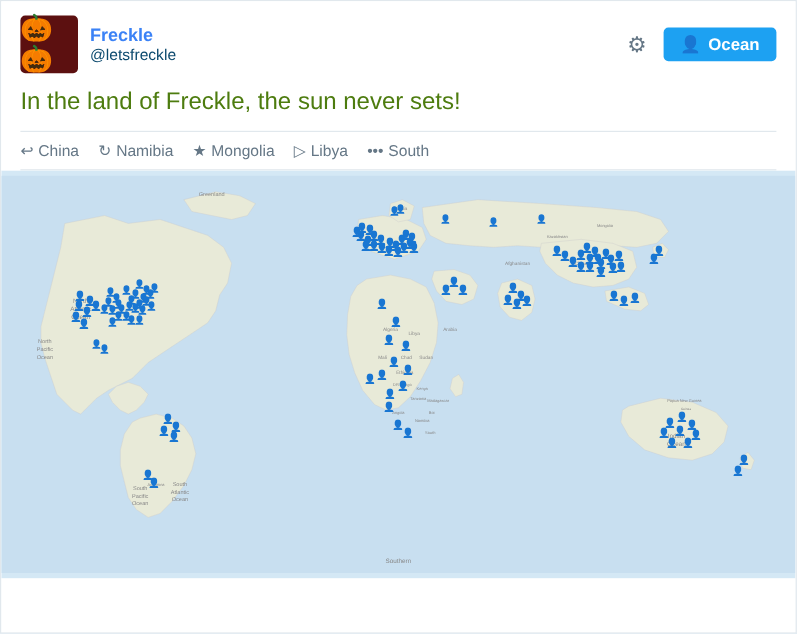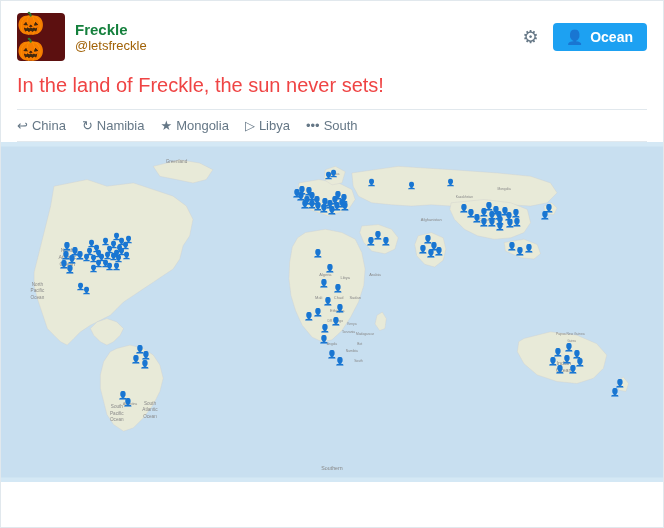--- a/index.html
+++ b/index.html
@@ -42,26 +42,26 @@
     }
 
     .user-names {
       display: flex;
       flex-direction: column;
     }
 
     .display-name {
       font-weight: bold;
       font-size: 15px;
-      color: #15803d;
+      color: #3b82f6;
     }
 
     .username {
       font-size: 13px;
-      color: #a16207;
+      color: #0c4a6e;
     }
 
     .header-actions {
       display: flex;
       align-items: center;
       gap: 10px;
     }
 
     .gear-btn {
       background: none;
@@ -85,21 +85,21 @@
       align-items: center;
       gap: 6px;
     }
 
     .follow-btn .follow-icon {
       font-size: 14px;
     }
 
     .tweet-text {
       font-size: 20px;
-      color: #ef4444;
+      color: #4d7c0f;
       line-height: 1.4;
       margin-bottom: 10px;
       font-weight: 400;
     }
 
     .tweet-actions {
       display: flex;
       align-items: center;
       gap: 16px;
       padding: 8px 0;

